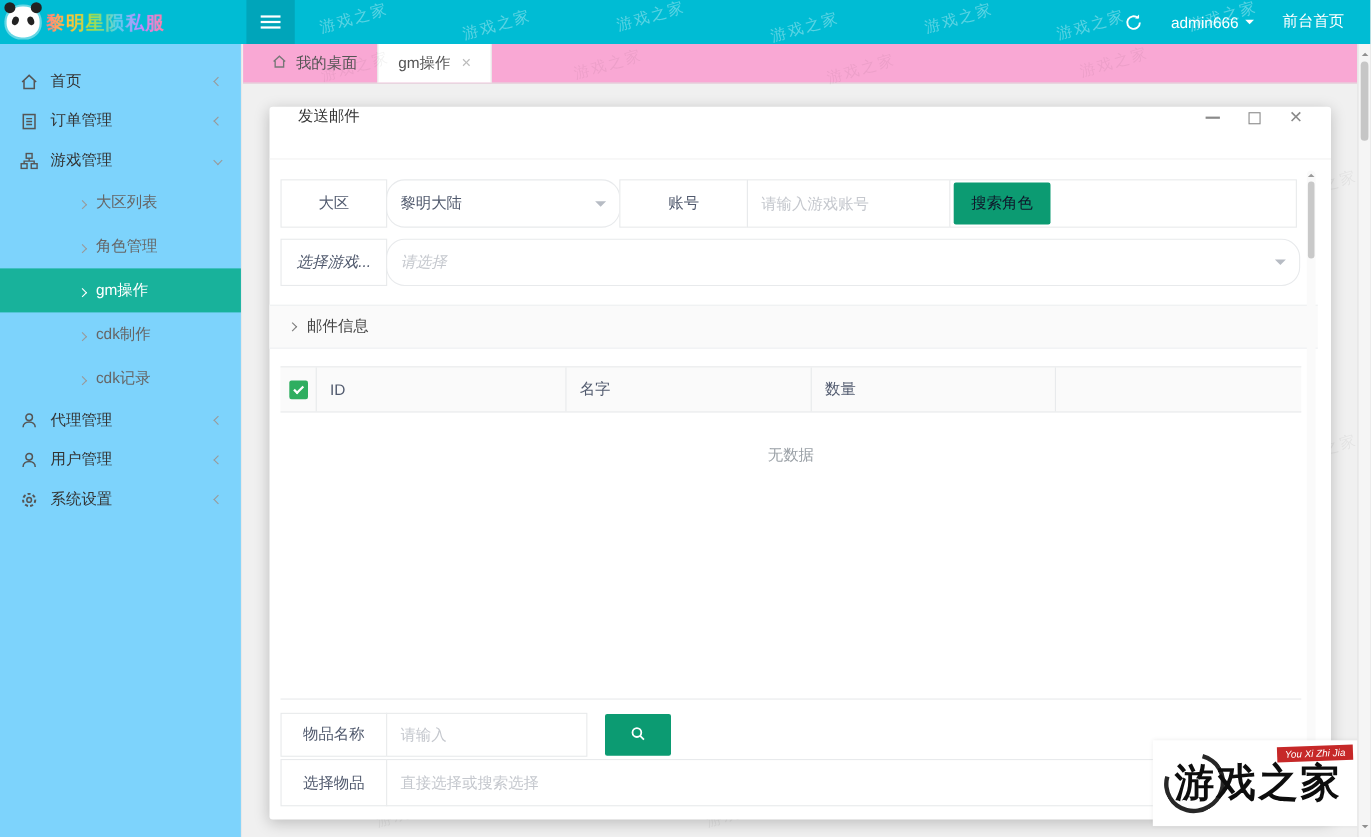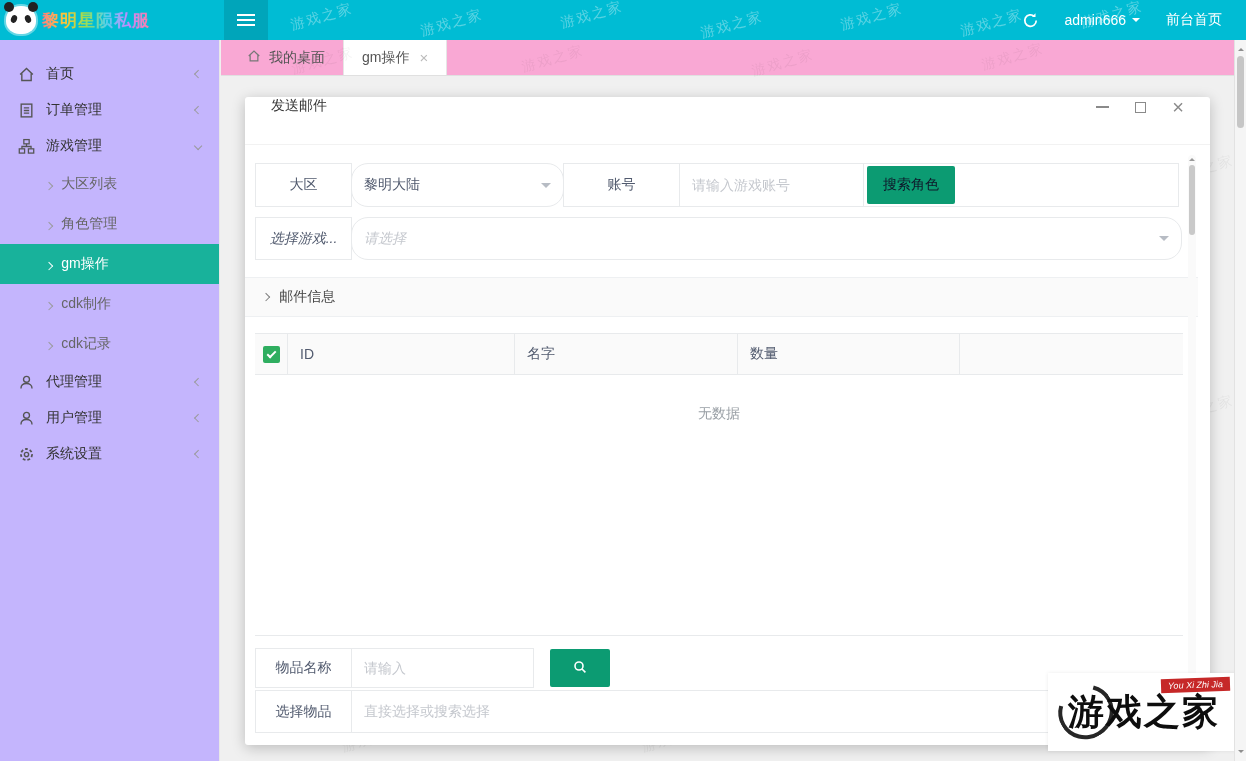--- a/index.html
+++ b/index.html
@@ -27,25 +27,25 @@
   .caret { width:0; height:0; border:4px solid transparent; border-top-color:#fff; margin:4px 0 0 6px; }
   .front-link { color:#fff; cursor:pointer; }
 
   
   .wm span { position:absolute; transform:rotate(-16deg); font-size:14px; letter-spacing:2px; pointer-events:none; white-space:nowrap; }
   .wm-top span { color:rgba(255,255,255,.35); }
   .wm-page { position:absolute; inset:0; z-index:4; pointer-events:none; }
   .wm-page span { color:rgba(0,0,0,.05); }
 
   
-  .sidebar { position:absolute; left:0; top:40px; width:220px; bottom:0; background:#c4b5fd; border-right:1px solid #e8e8e8; z-index:6; padding-top:16px; }
+  .sidebar { position:absolute; left:0; top:40px; width:220px; bottom:0; background:#7dd3fc; border-right:1px solid #e8e8e8; z-index:6; padding-top:16px; }
   .side-item { height:36px; display:flex; align-items:center; padding:0 18px; color:#333; cursor:pointer; }
   .side-item .sicon { width:17px; height:17px; margin-right:11px; display:inline-flex; }
   .side-item .slabel { flex:1; }
-  .sub-item { height:40px; display:flex; align-items:center; padding:0 18px 0 46px; color:#666; cursor:pointer; }
+  .sub-item { height:40px; display:flex; align-items:center; padding:0 18px 0 72px; color:#666; cursor:pointer; }
   .sub-item .sarrow { margin-right:9px; }
   .sub-item.active { background:#18b29b; color:#fff; }
   .sub-item.active .arrow { border-color:#fff; }
   .arrow { display:inline-block; border:solid #999; border-width:0 1.5px 1.5px 0; padding:2.6px; }
   .arrow.right { transform:rotate(-45deg); }
   .arrow.left  { transform:rotate(135deg); }
   .arrow.down  { transform:rotate(45deg); }
 
   
   .content { position:absolute; left:221px; top:40px; right:12px; bottom:0; background:#f0f0f0; }

